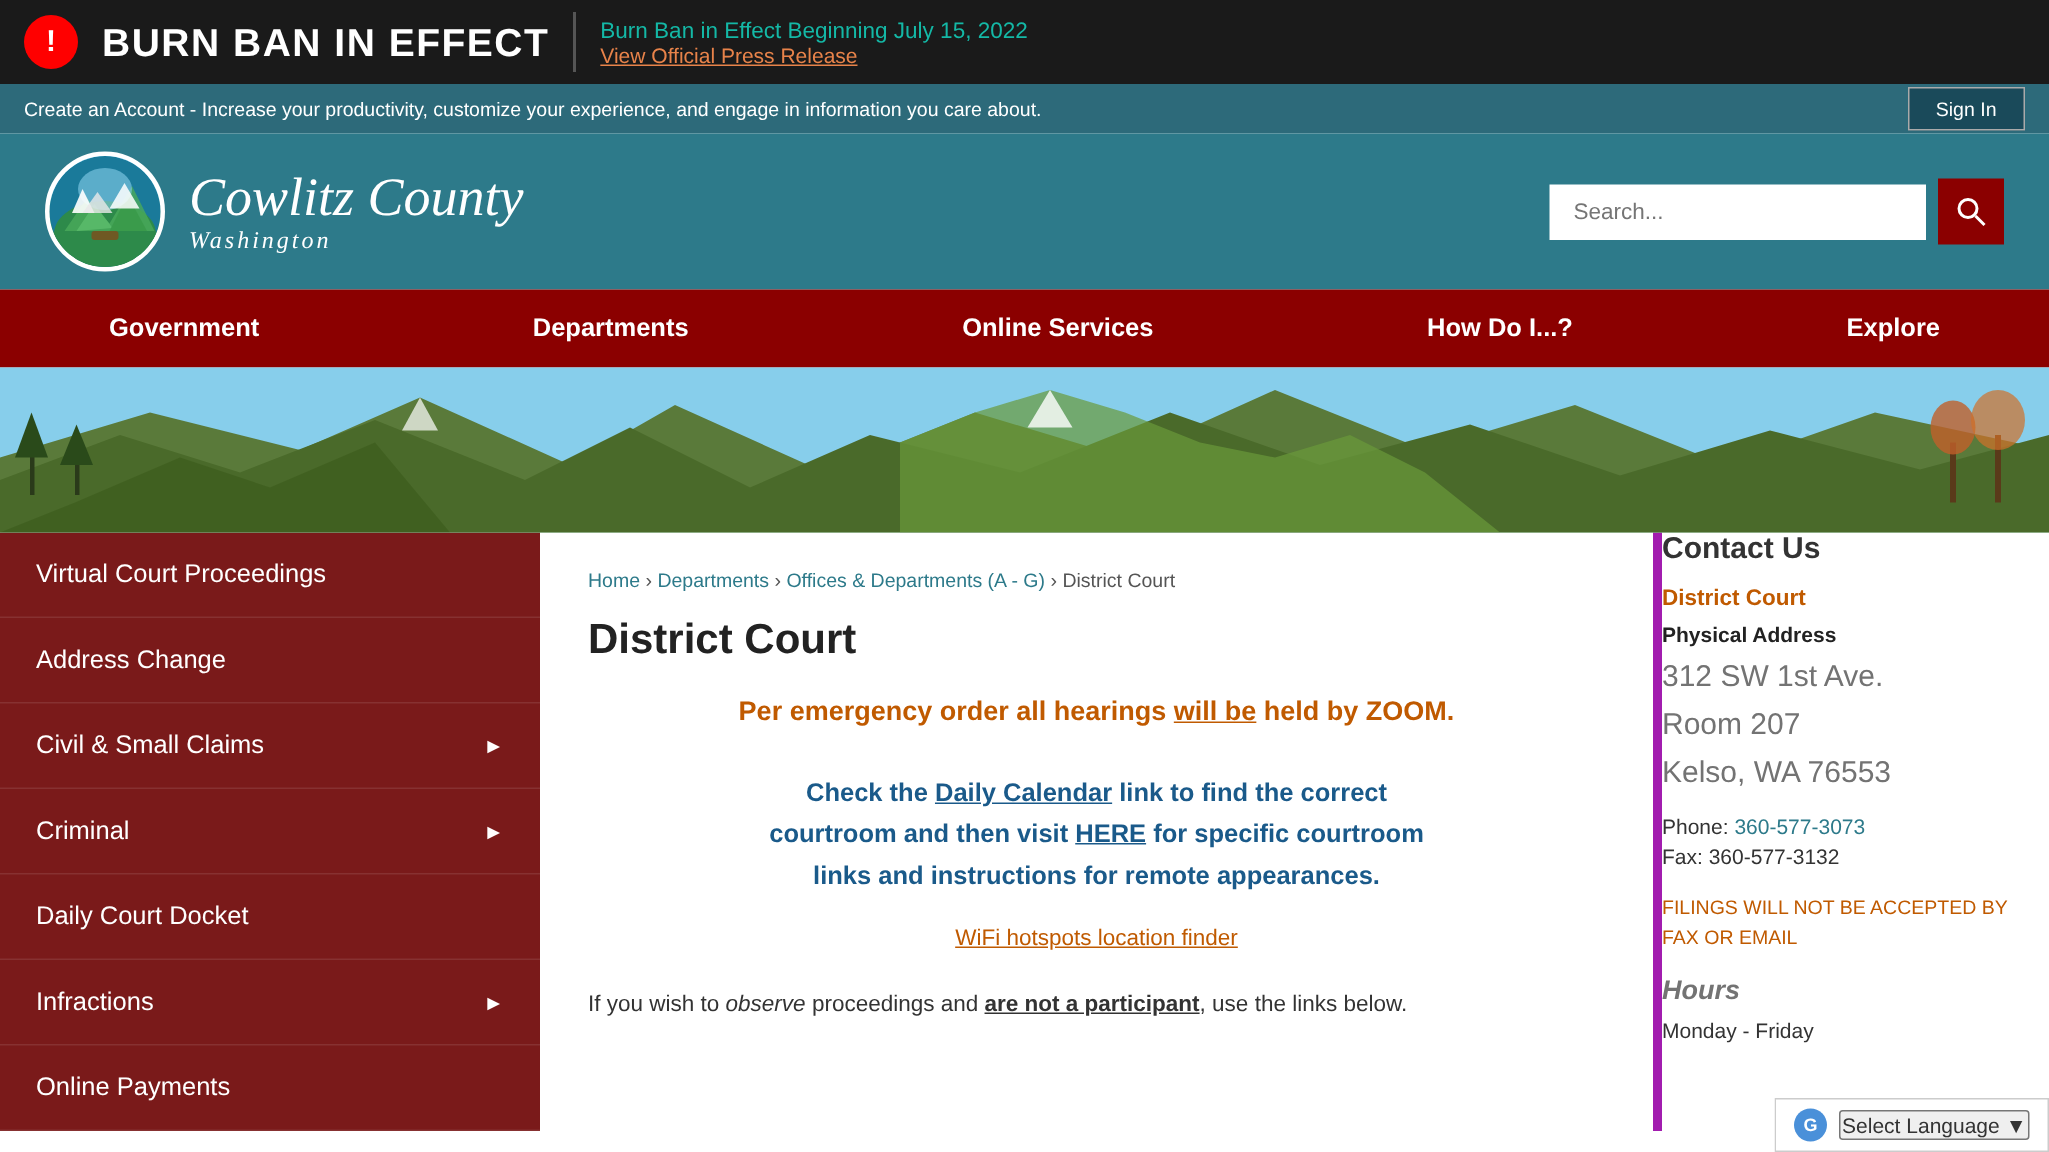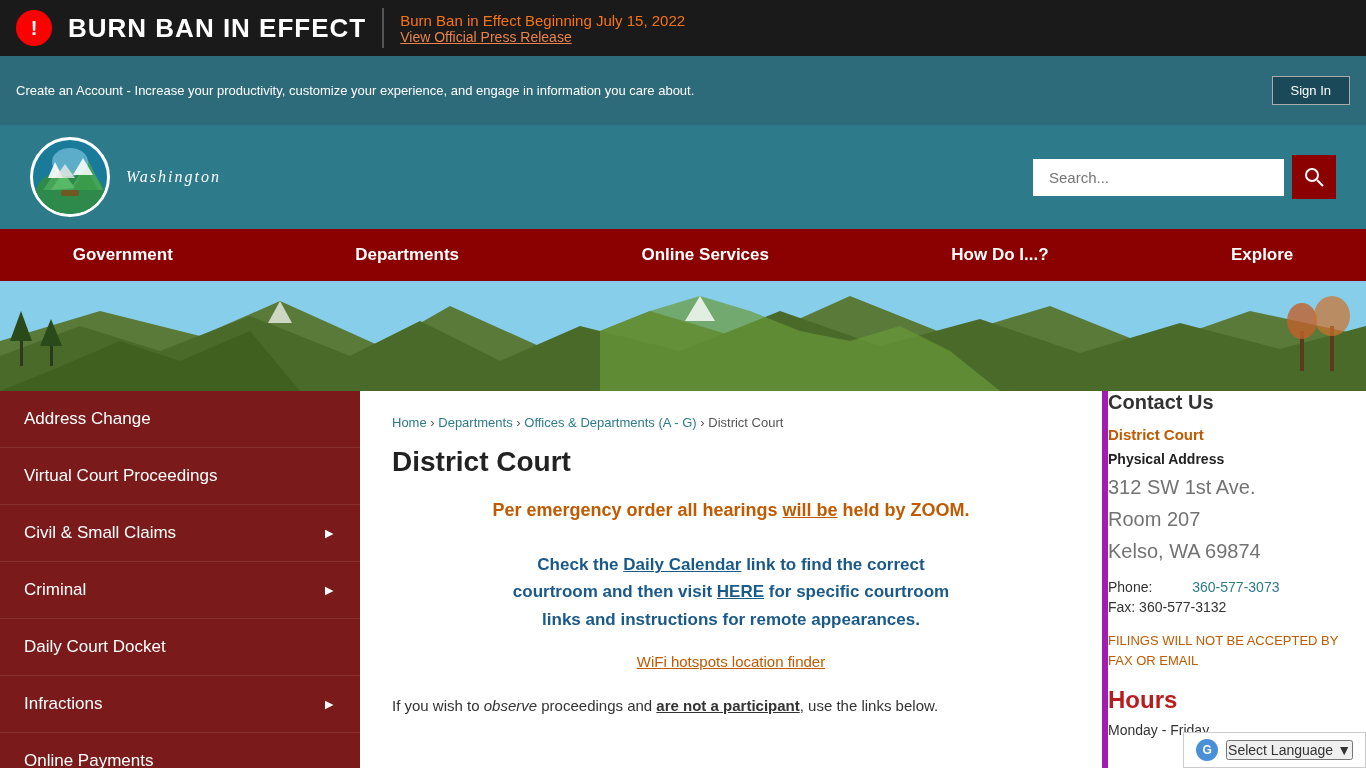--- a/index.html
+++ b/index.html
@@ -35,31 +35,31 @@
       color: white;
       text-transform: uppercase;
     }
     .alert-divider {
       width: 2px;
       height: 40px;
       background: #555;
       flex-shrink: 0;
     }
     .alert-text-block { display: flex; flex-direction: column; }
-    .alert-main-text { font-size: 15px; color: #f97316; }
+    .alert-main-text { font-size: 15px; color: #14b8a6; }
     .alert-link { color: #e8834a; font-size: 14px; text-decoration: underline; cursor: pointer; }
 
     
     .utility-bar {
       background: #2d6a7a;
       color: white;
       display: flex;
       align-items: center;
       justify-content: space-between;
-      padding: 20px 16px;
+      padding: 2px 16px;
       font-size: 13px;
     }
     .sign-in-btn {
       background: #1a4a5a;
       color: white;
       border: 1px solid #aaa;
       padding: 6px 18px;
       cursor: pointer;
       font-size: 13px;
     }
@@ -274,36 +274,37 @@
       color: #222;
       margin-bottom: 4px;
     }
     .contact-address {
       font-size: 20px;
       color: #737373;
       line-height: 1.6;
       margin-bottom: 12px;
     }
     .contact-phone { font-size: 14px; color: #333; margin-bottom: 4px; }
-    .contact-phone a { color: #2d7a8a; text-decoration: none; margin-left: 36px; }
+    .contact-phone a { color: #2d7a8a; text-decoration: none; }
     .contact-fax { font-size: 14px; color: #333; margin-bottom: 16px; }
 
     .filings-notice {
       color: #c05a00;
       font-size: 13px;
       font-weight: normal;
       line-height: 1.5;
       margin-bottom: 16px;
     }
 
     .hours-title {
-      font-size: 24px;
-      font-weight: bold;
-      color: #b91c1c;
+      font-size: 18px;
+      font-weight: bold;
+      color: #737373;
       margin-bottom: 8px;
+      font-style: italic;
     }
     .hours-text { font-size: 14px; color: #333; }
 
     
     .language-bar {
       position: fixed;
       bottom: 0;
       right: 0;
       background: white;
       border: 1px solid #ccc;
@@ -371,20 +372,21 @@
         <polygon points="18,50 30,32 42,48" fill="#5aba6a" opacity="0.9"></polygon>
         <polygon points="40,50 52,26 65,50" fill="#3a9a4a" opacity="0.9"></polygon>
         <ellipse cx="37" cy="22" rx="18" ry="14" fill="#87ceeb" opacity="0.6"></ellipse>
         <polygon points="15,38 22,22 30,38" fill="white" opacity="0.9"></polygon>
         <polygon points="40,35 50,18 60,35" fill="white" opacity="0.85"></polygon>
         <polygon points="22,38 32,24 42,38" fill="#e8e8e8" opacity="0.8"></polygon>
         <rect x="28" y="50" width="18" height="6" rx="2" fill="#8B4513" opacity="0.7"></rect>
       </svg>
     </div>
     <div class="logo-text">
+      <div class="logo-name">Cowlitz County</div>
       <div class="logo-sub">Washington</div>
     </div>
   </div>
   <div class="search-area">
     <input class="search-input" type="text" placeholder="Search..." style="">
     <button class="search-btn">
       <svg width="20" height="20" viewBox="0 0 20 20" fill="none">
         <circle cx="8" cy="8" r="6" stroke="white" stroke-width="2"></circle>
         <line x1="13" y1="13" x2="19" y2="19" stroke="white" stroke-width="2"></line>
       </svg>
@@ -420,24 +422,24 @@
     <ellipse cx="1302" cy="40" rx="15" ry="18" fill="#c0602a" opacity="0.8"></ellipse>
     <rect x="1330" y="45" width="4" height="45" fill="#5a3a1a"></rect>
     <ellipse cx="1332" cy="35" rx="18" ry="20" fill="#d0702a" opacity="0.7"></ellipse>
   </svg>
 </div>
 
 <div class="content-wrapper">
 
   <aside class="sidebar">
     <div class="sidebar-item">
+      <span>Virtual Court Proceedings</span>
+    </div>
+    <div class="sidebar-item">
       <span>Address Change</span>
-    </div>
-    <div class="sidebar-item">
-      <span>Virtual Court Proceedings</span>
     </div>
     <div class="sidebar-item">
       <span>Civil &amp; Small Claims</span>
       <span class="sidebar-arrow">►</span>
     </div>
     <div class="sidebar-item">
       <span>Criminal</span>
       <span class="sidebar-arrow">►</span>
     </div>
     <div class="sidebar-item">
@@ -484,21 +486,21 @@
   </main>
 
   <aside class="right-panel">
     <h2 class="contact-us-title">Contact Us</h2>
     <a class="district-court-link">District Court</a>
 
     <div class="contact-label">Physical Address</div>
     <div class="contact-address">
       <span>312 SW 1st Ave.</span><br>
       <span>Room 207</span><br>
-      <span>Kelso, WA 69874</span>
+      <span>Kelso, WA 76553</span>
     </div>
 
     <div class="contact-phone">
       <span>Phone:</span>
       <a style="color:#2d7a8a; text-decoration:none;">360-577-3073</a>
     </div>
     <div class="contact-fax">Fax: 360-577-3132</div>
 
     <div class="filings-notice">FILINGS WILL NOT BE ACCEPTED BY FAX OR EMAIL</div>
 

